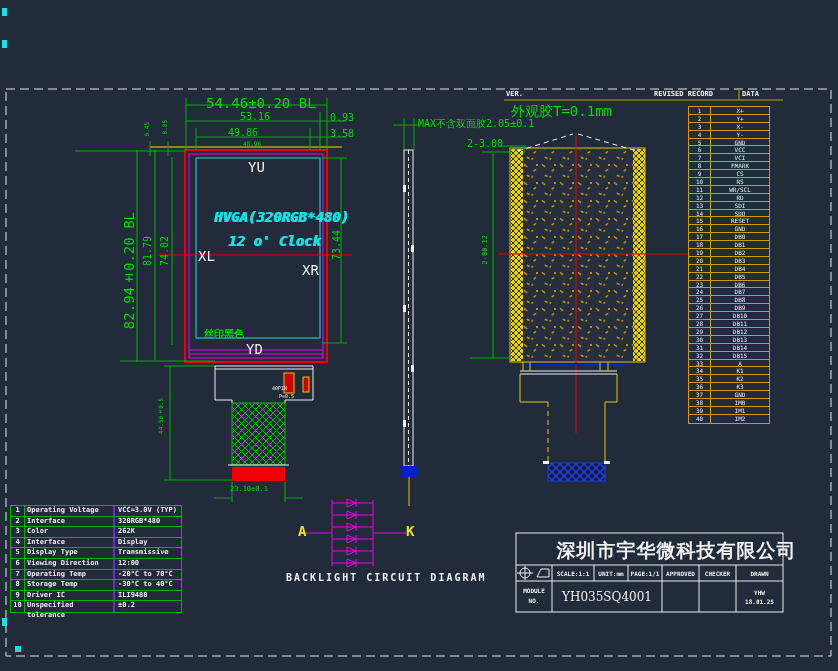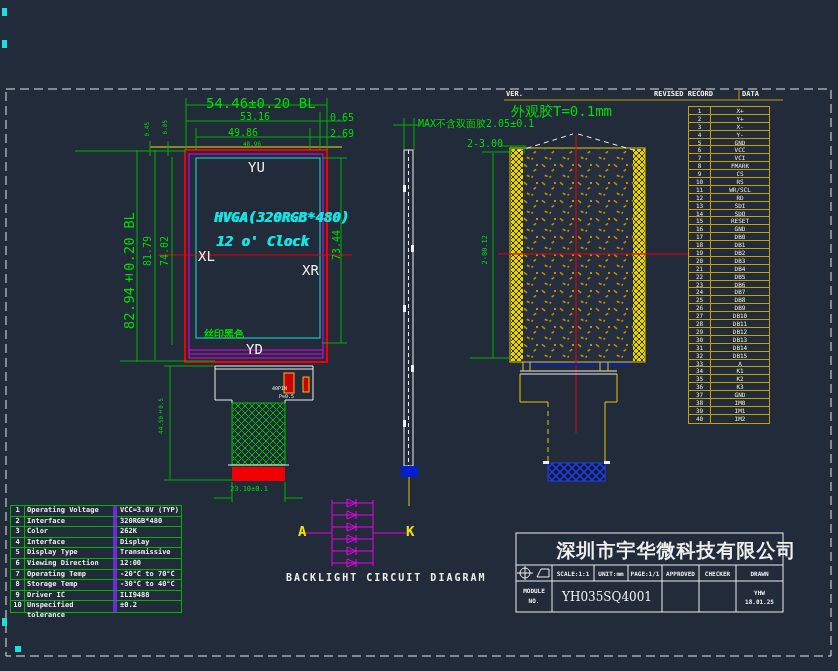--- a/index.html
+++ b/index.html
@@ -21,21 +21,21 @@
   .prow:last-child{border-bottom:none}
   .prow .pn{width:21px;border-right:1px solid #c8a000;text-align:center;line-height:7px;}
   .prow .pv{flex:1;text-align:center;line-height:7px;}
   
   .spectable{position:absolute;left:10px;top:505px;width:170px;border:1px solid #00b400;
              display:flex;flex-direction:column;}
   .srow{height:10.6px;box-sizing:border-box;display:flex;border-bottom:1px solid #00b400;
         font-size:7px;color:#ececec;font-weight:bold;}
   .srow:last-child{border-bottom:none}
   .srow .sn{width:13px;border-right:1px solid #00b400;text-align:center;line-height:9.5px;}
-  .srow .si{width:86px;border-right:4px solid #6d28d9;padding-left:2px;line-height:9.5px;}
+  .srow .si{width:86px;border-right:2px solid #6d28d9;padding-left:2px;line-height:9.5px;}
   .srow .sv{flex:1;padding-left:3px;line-height:9.5px;}
   
   .tb-cell{position:absolute;text-align:center;color:#efefef;}
 </style>
 </head>
 <body>
 
 <div id="sheet">
 
 <svg width="838" height="671" viewBox="0 0 838 671">
@@ -230,29 +230,29 @@
         <line x1="525" y1="566" x2="525" y2="580"></line>
     <path d="M537,577 L549,577 L549,569 L541,569 Z"></path>
   </g>
 </svg>
 
 <span class="t w f9" style="left:248px;top:160px">YU</span>
 <span class="t w f9" style="left:198px;top:249px">XL</span>
 <span class="t w f9" style="left:302px;top:263px">XR</span>
 <span class="t w f9" style="left:246px;top:342px">YD</span>
 <span class="t c f9 dbl" style="left:214px;top:210px">HVGA(320RGB*480)</span>
-<span class="t c f9 dbl" style="left:216px;top:234px">12 o' Clock</span>
+<span class="t c f9 dbl" style="left:228px;top:234px">12 o' Clock</span>
 <span class="t g f8 b" style="left:204px;top:329px">丝印黑色</span>
 
 <span class="t g f9" style="left:206px;top:96px">54.46±0.20 BL</span>
 <span class="t g f8" style="left:240px;top:112px">53.16</span>
 <span class="t g f8" style="left:228px;top:128px">49.86</span>
 <span class="t g f6" style="left:243px;top:141px">48.96</span>
-<span class="t g f8" style="left:330px;top:113px">0.65</span>
-<span class="t g f8" style="left:330px;top:129px">2.69</span>
+<span class="t g f8" style="left:330px;top:113px">0.93</span>
+<span class="t g f8" style="left:330px;top:129px">3.58</span>
 <span class="t g f9 vt" style="left:122px;top:212px">82.94±0.20 BL</span>
 <span class="t g f8 vt" style="left:143px;top:236px">81.79</span>
 <span class="t g f8 vt" style="left:160px;top:236px">74.02</span>
 <span class="t g f6 vt" style="left:144px;top:122px">0.45</span>
 <span class="t g f6 vt" style="left:162px;top:120px">8.85</span>
 <span class="t g f8 vt" style="left:332px;top:230px">73.44</span>
 <span class="t g f6 vt" style="left:158px;top:398px">44.50±0.5</span>
 <span class="t g f7" style="left:230px;top:486px">23.10±0.1</span>
 <span class="t w f5" style="left:272px;top:386px">40PIN</span>
 <span class="t w f5" style="left:279px;top:394px">P=0.5</span>

